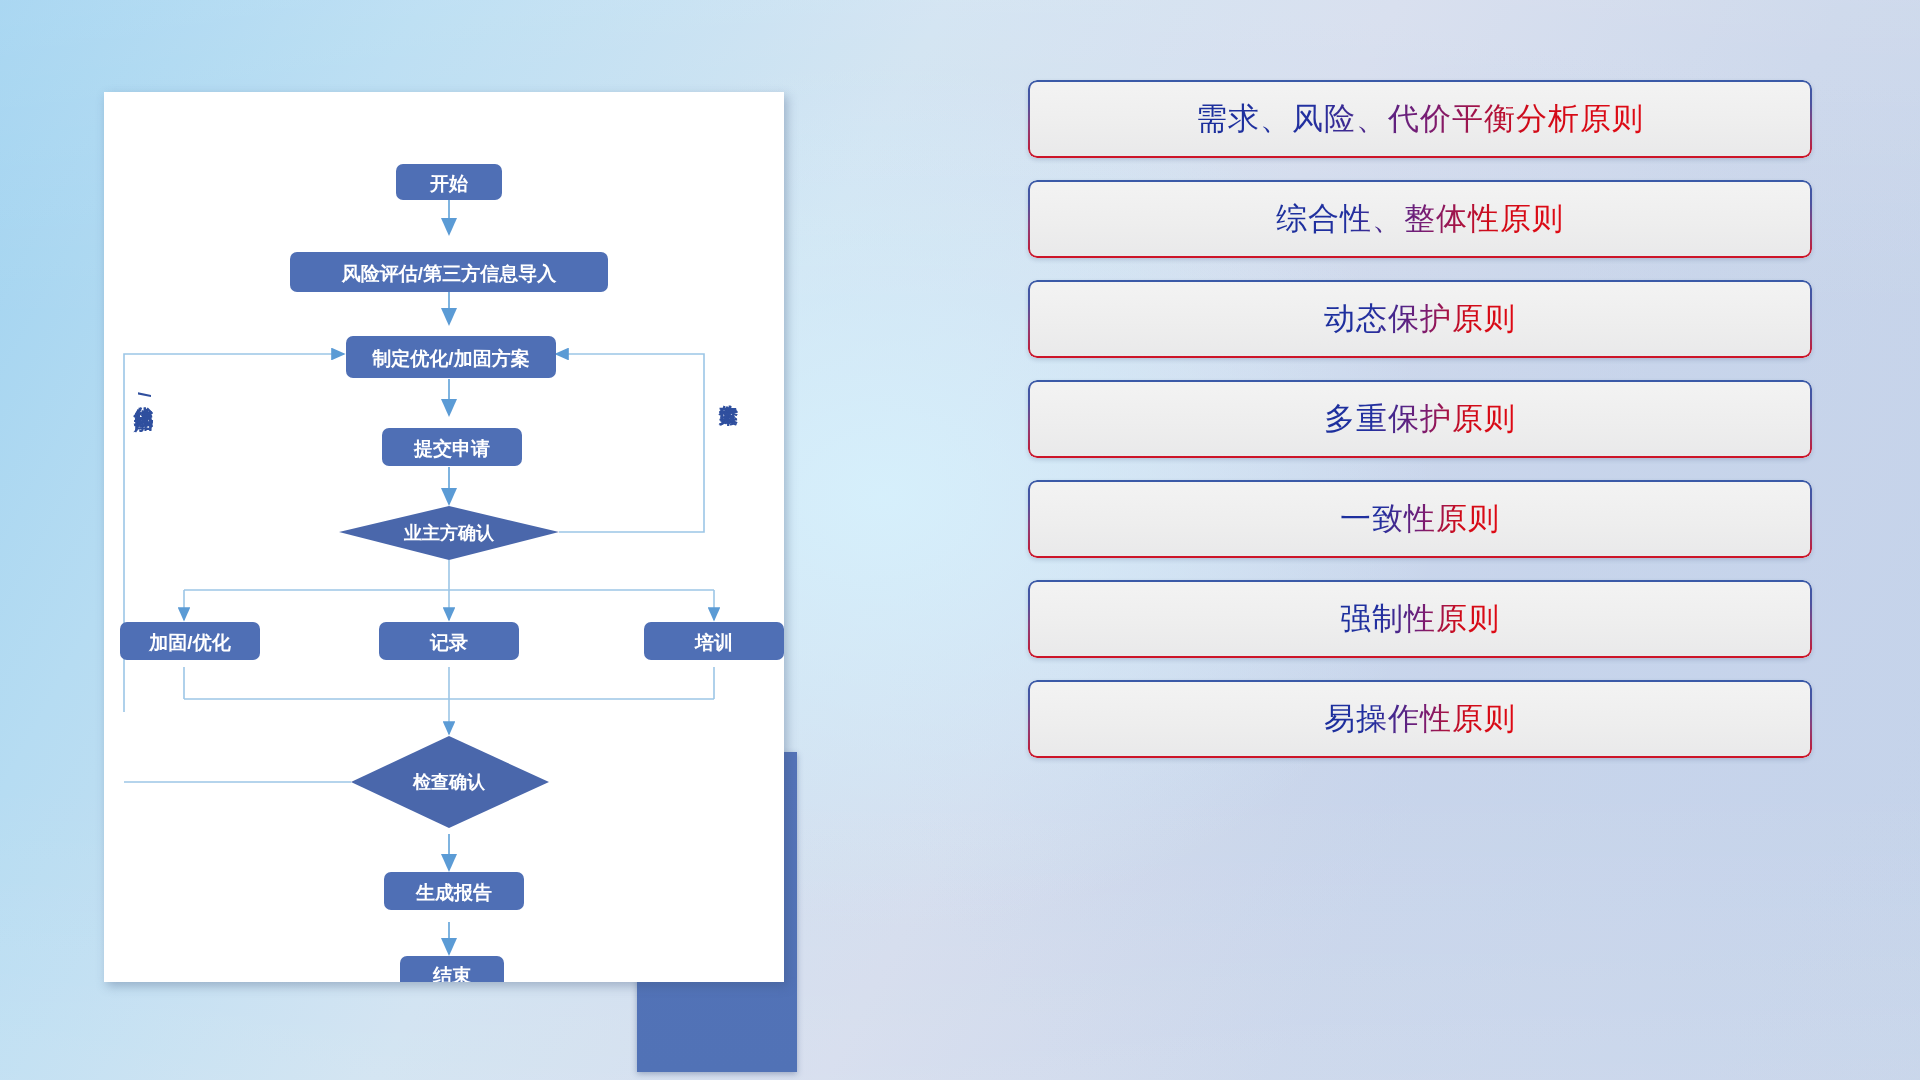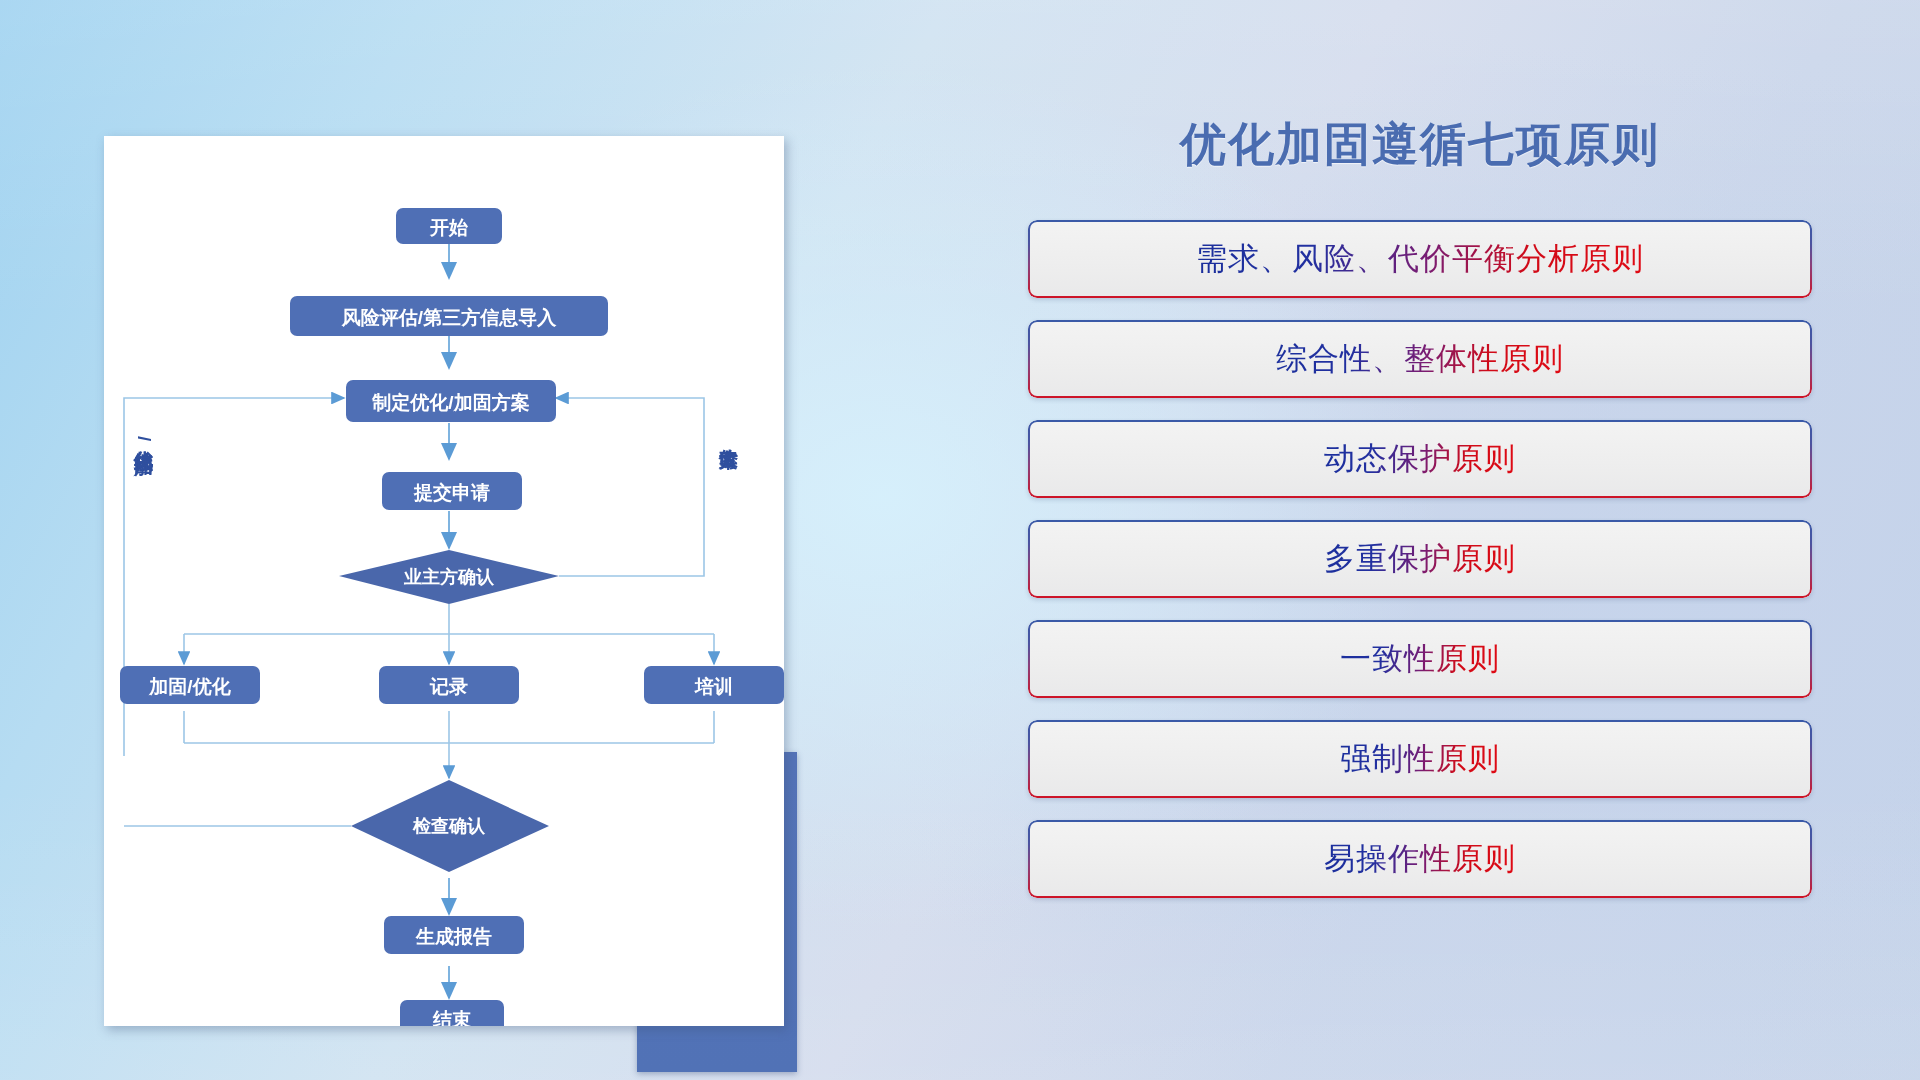--- a/index.html
+++ b/index.html
@@ -18,21 +18,21 @@
   }
   #bg:after{content:"";position:absolute;inset:0;
       background:linear-gradient(180deg, rgba(255,255,255,.12) 0%, rgba(255,255,255,0) 30%, rgba(255,255,255,0) 72%, rgba(255,255,255,.10) 100%);}
 
   
   #left-panel{position:absolute;left:104px;top:92px;width:690px;height:880px;z-index:2;}
   #accent-rect{position:absolute;left:533px;top:660px;width:160px;height:320px;
       background:linear-gradient(180deg,#5473b8 0%,#5172b6 100%);
       box-shadow:0 2px 6px rgba(40,60,110,.35);}
   #card{position:absolute;left:0;top:0;width:680px;height:890px;background:#ffffff;
-      box-shadow:3px 4px 10px rgba(60,80,120,.35);margin-top:44px;}
+      box-shadow:3px 4px 10px rgba(60,80,120,.35);}
   #flow{position:absolute;left:0;top:0;width:680px;height:890px;}
 
   
   #right-panel{position:absolute;left:1000px;top:80px;width:840px;height:940px;z-index:2;}
   #right-title{
       text-align:center;font-size:46px;font-weight:bold;letter-spacing:2px;
       color:#4a6cb0;margin:34px 0 44px 0;
       text-shadow:0 1px 1px rgba(255,255,255,.65);
       font-family:"Liberation Sans","DejaVu Sans",sans-serif;
   }
@@ -154,21 +154,20 @@
 
       <text class="vlabel" x="40" y="300" writing-mode="tb" glyph-orientation-vertical="0">继续优化/加固</text>
       <text class="vlabel" x="625" y="298" writing-mode="tb" glyph-orientation-vertical="0">方案修改</text>
     </svg>
 
   </div>
 </div>
 
 <div id="right-panel">
 
-  <div id="right-title">优化加固遵循七项原则</div>
 
   <div class="principle">
     <span class="principle-text">需求、风险、代价平衡分析原则</span>
   </div>
   <div class="principle">
     <span class="principle-text">综合性、整体性原则</span>
   </div>
   <div class="principle">
     <span class="principle-text">动态保护原则</span>
   </div>

